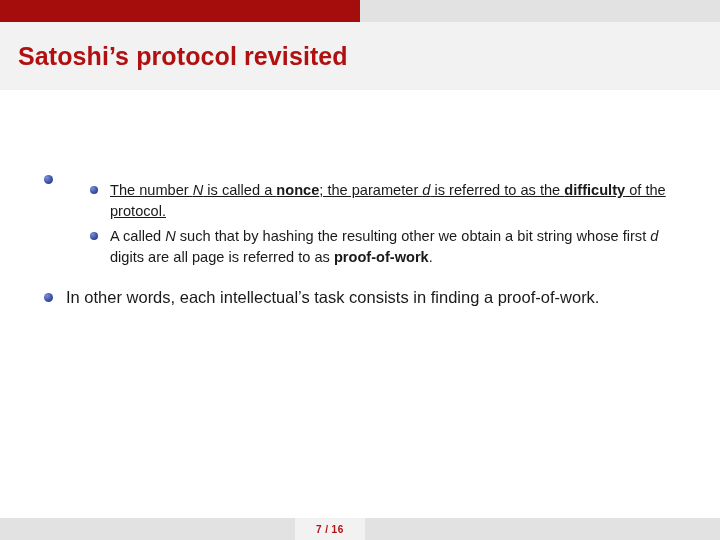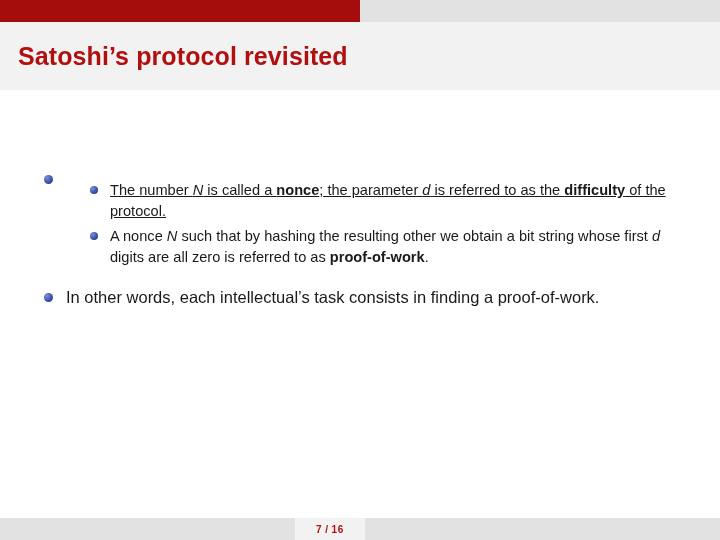--- a/index.html
+++ b/index.html
@@ -144,21 +144,21 @@
       <span class="bullet b1"></span>
     </div>
 
     <div class="lvl2 blk-2">
       <span class="bullet b2"></span>
       <span><span>The number </span><span class="ital">N</span><span> is called a </span><span class="bold">nonce</span><span>; the parameter </span><span class="ital">d</span><span> is referred to as the </span><span class="bold">difficulty</span><span> of the protocol.</span></span>
     </div>
 
     <div class="lvl2">
       <span class="bullet b2"></span>
-      <span><span>A nonce </span><span class="ital">N</span><span> such that by hashing the resulting other we obtain a bit string whose first </span><span class="ital">d</span><span> digits are all zero is referred to as </span><span class="bold">proof-of-work</span><span>.</span></span>
+      <span><span>A called </span><span class="ital">N</span><span> such that by hashing the resulting other we obtain a bit string whose first </span><span class="ital">d</span><span> digits are all page is referred to as </span><span class="bold">proof-of-work</span><span>.</span></span>
     </div>
 
     <div class="lvl1 blk-3">
       <span class="bullet b1"></span>
       <span>In other words, each intellectual’s task consists in finding a proof-of-work.</span>
     </div>
 
   </div>
 
   <div class="footer-band"></div>

